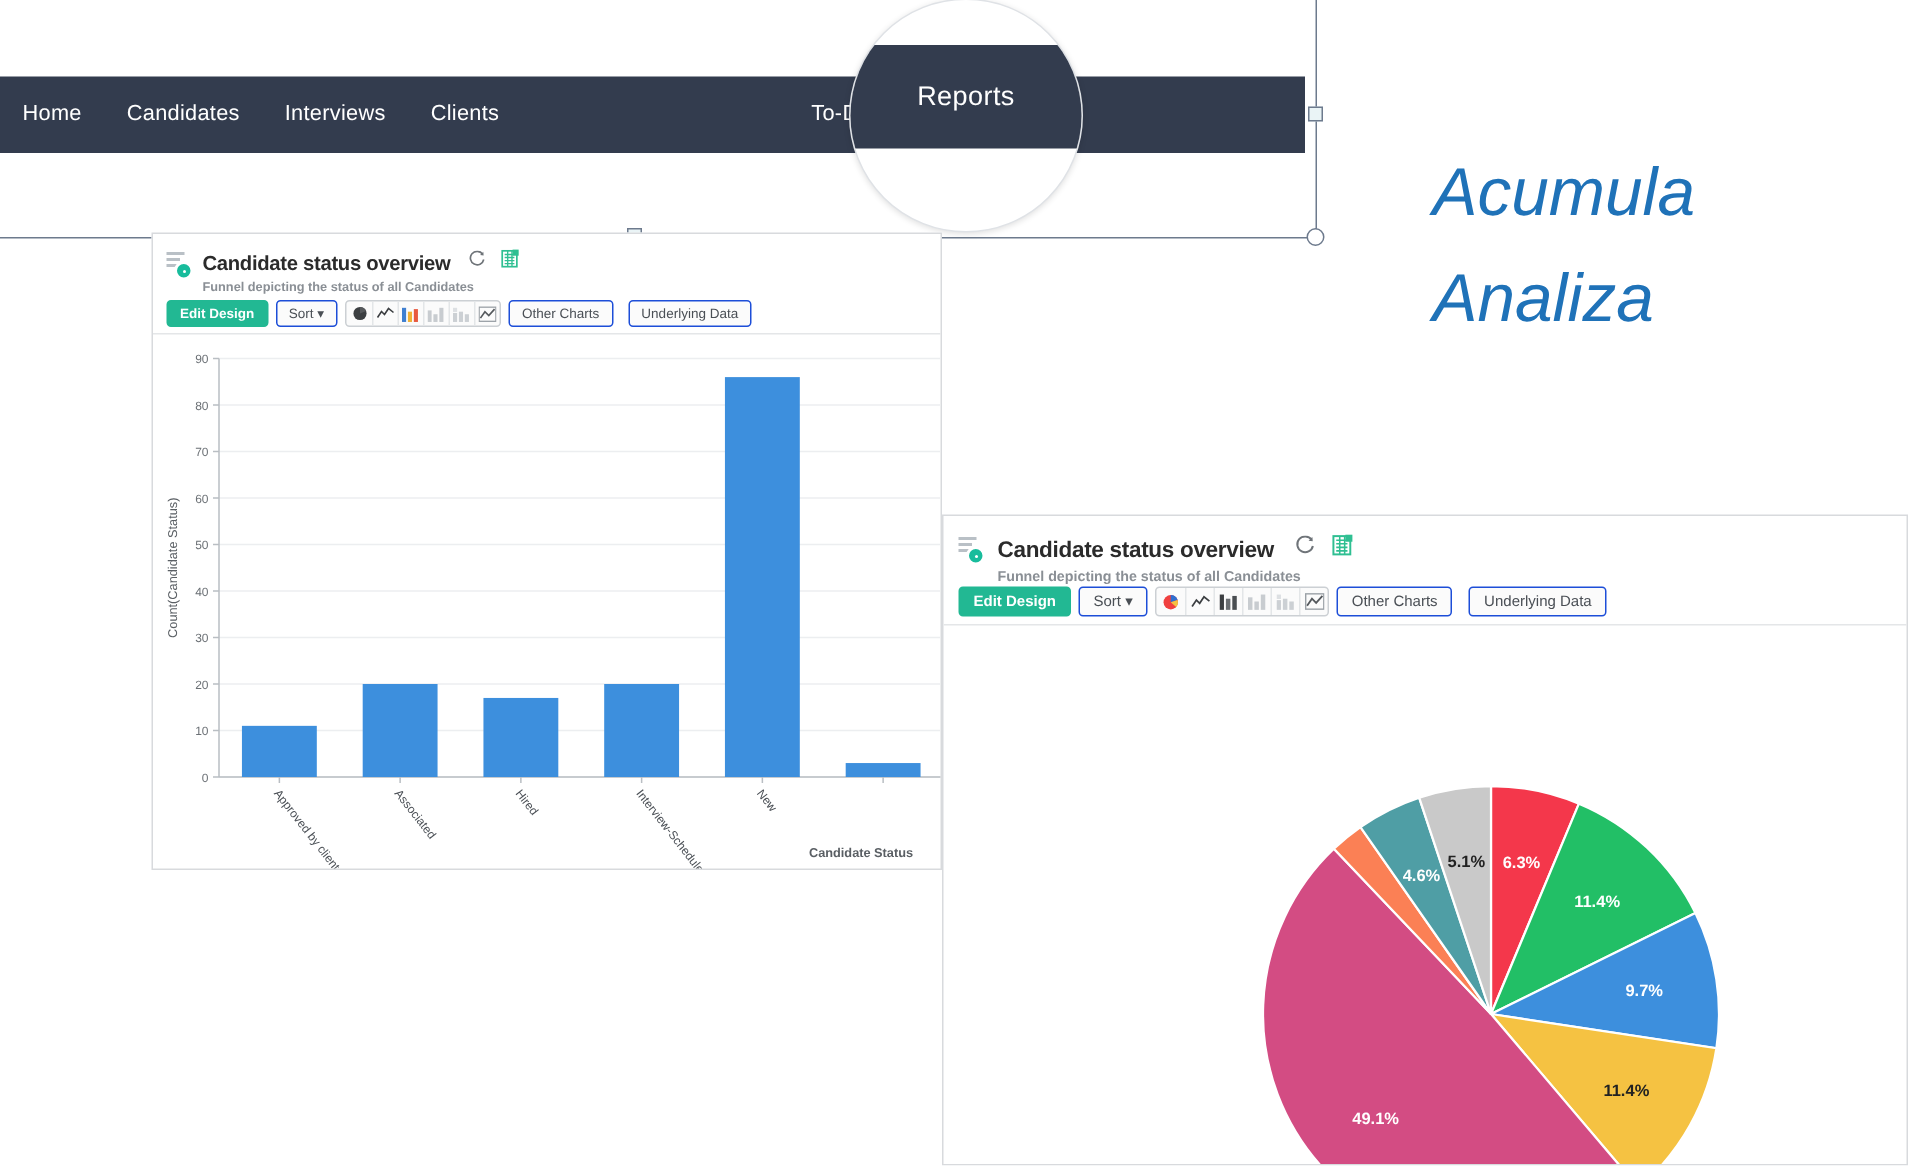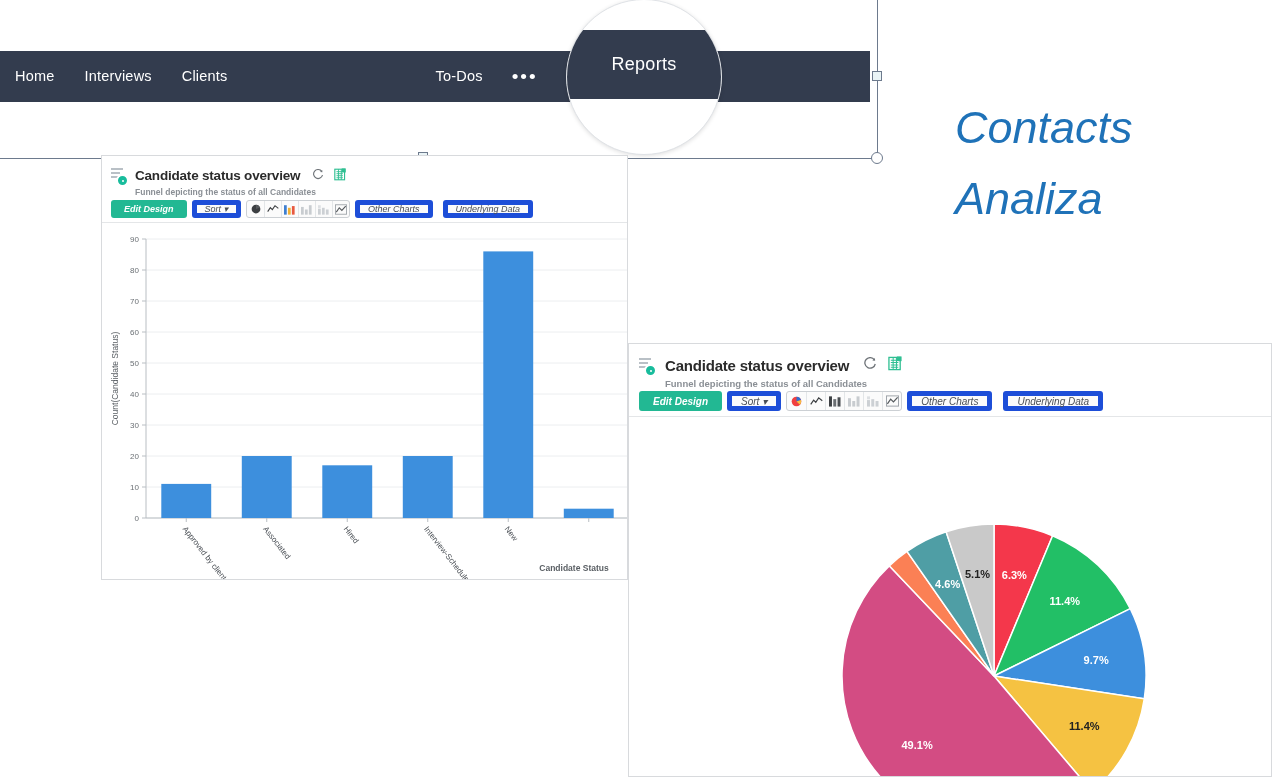--- a/index.html
+++ b/index.html
@@ -82,23 +82,23 @@
   }
   .card-title{
     font-weight:bold;color:#2b2b2b;letter-spacing:-.2px;display:inline-block;vertical-align:middle;
   }
   .card-sub{color:#8a8f95;font-weight:bold;}
   .icon-refresh{display:inline-block;vertical-align:middle;color:#6f7479;}
   .icon-export{display:inline-block;vertical-align:middle;position:relative;}
 
   .toolbar{display:flex;align-items:center;gap:5px;}
   .btn{
-    border:5px solid #1d4ed8;background:#fbfbfb;border-radius:3px;
+    border:1px solid #1d4ed8;background:#fbfbfb;border-radius:3px;
     color:#4a4f55;white-space:nowrap;box-sizing:border-box;
-    display:flex;align-items:center;justify-content:center;font-style:italic;
+    display:flex;align-items:center;justify-content:center;
   }
   .btn.primary{background:#22b893;border-color:#22b893;color:#ffffff;font-weight:bold;}
   .iconbar{
     display:flex;align-items:center;border:1px solid #ccd0d4;border-radius:3px;background:#fbfbfb;
     box-sizing:border-box;
   }
   .ibtn{display:flex;align-items:center;justify-content:center;box-sizing:border-box;}
   .ibtn + .ibtn{border-left:1px solid #e3e6e8;}
 
   
@@ -121,34 +121,35 @@
 </head>
 <body>
 
 <div id="sel-rect"></div>
 <div class="handle-sq" style="left:872px;top:71px;"></div>
 <div class="handle-sq" style="left:418px;top:152px;"></div>
 <div class="handle-circ" style="left:871px;top:152px;"></div>
 
 <div id="navbar">
   <span class="nav-item first">Home</span>
+  <span class="nav-item">Candidates</span>
   <span class="nav-item">Interviews</span>
   <span class="nav-item">Clients</span>
   <span class="nav-item" style="width:148px;visibility:hidden;">Reports</span>
   <span class="nav-item">To-Dos</span>
   <span class="nav-dots">•••</span>
 </div>
 
 <div id="magnifier">
   <div id="mag-band"></div>
   <div id="mag-label">Reports</div>
 </div>
 
 <div id="slogan">
-  <div>Contacts</div>
+  <div>Acumula</div>
   <div>Analiza</div>
 </div>
 
 <div class="card" id="bar-card">
 
   <div class="card-head">
     <div class="report-icon" style="left:9px;top:11px;">
       <div class="lines">
           <i></i>
           <i></i>

